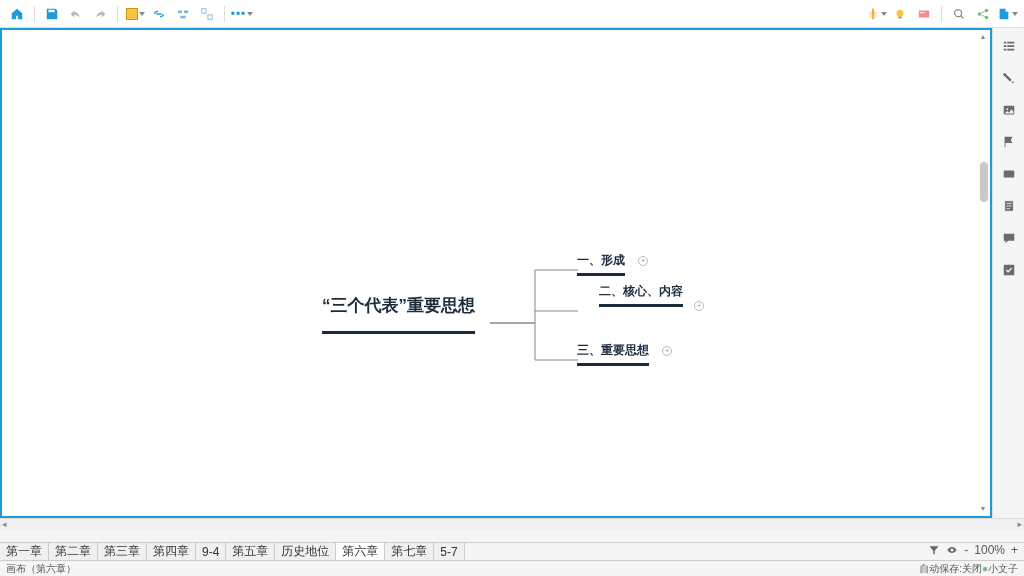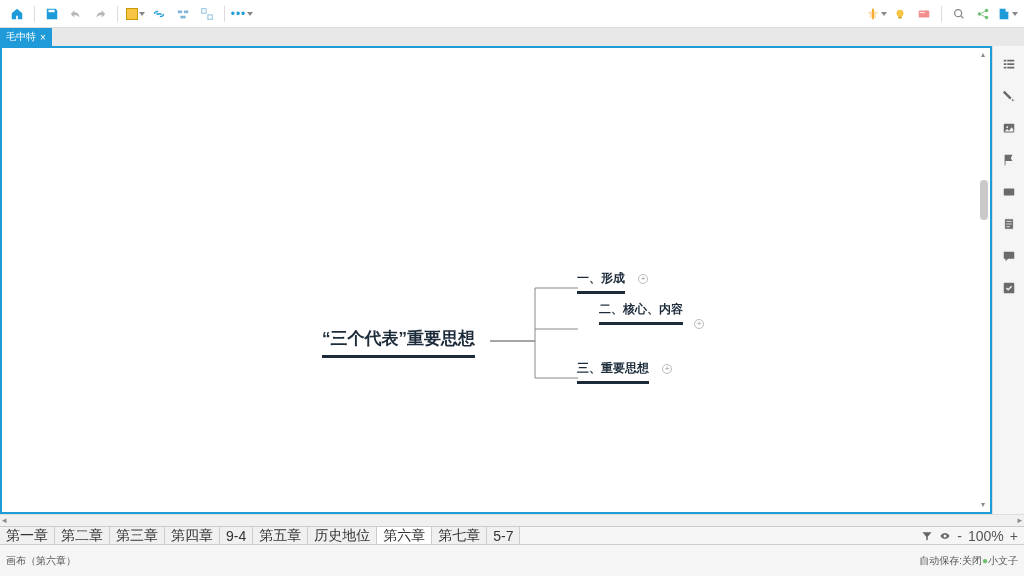--- a/index.html
+++ b/index.html
@@ -18,21 +18,21 @@
 .tabbar { height: 18px; background: #e8e8e8; display: flex; align-items: stretch; }
 .tab { background: #1e9bd8; color: #fff; font-size: 10px; padding: 0 6px; display: flex; align-items: center; gap: 4px; cursor: pointer; }
 .tab-close { font-size: 10px; cursor: pointer; }
 
 
 .main { flex: 1; display: flex; background: #fff; overflow: hidden; position: relative; }
 .canvas-wrap { flex: 1; position: relative; background: #fff; border: 2px solid #1e9bd8; margin: 0; overflow: auto; }
 .canvas { position: relative; width: 100%; height: 100%; }
 
 
-.root-node { position: absolute; left: 320px; top: 279px; font-size: 17px; font-weight: 600; color: #1c2b3a; padding-bottom: 5px; border-bottom: 3px solid #1c2b3a; white-space: nowrap; }
+.root-node { position: absolute; left: 320px; top: 264px; font-size: 17px; font-weight: 600; color: #1c2b3a; padding-bottom: 14px; border-bottom: 3px solid #1c2b3a; white-space: nowrap; }
 .child-node { position: absolute; font-size: 12px; font-weight: 600; color: #1c2b3a; padding-bottom: 4px; border-bottom: 3px solid #1c2b3a; white-space: nowrap; }
 .child-node.c1 { left: 575px; top: 222px; }
 .child-node.c2 { left: 597px; top: 253px; }
 .child-node.c3 { left: 575px; top: 312px; }
 .plus-indicator { position: absolute; width: 10px; height: 10px; border: 1px solid #bbb; border-radius: 50%; display: flex; align-items: center; justify-content: center; font-size: 8px; color: #999; line-height: 1; background:#fff; }
 .plus-indicator.p1 { left: 636px; top: 226px; }
 .plus-indicator.p2 { left: 692px; top: 271px; }
 .plus-indicator.p3 { left: 660px; top: 316px; }
 .connector { position: absolute; stroke: #888; stroke-width: 1; fill: none; }
 
@@ -45,29 +45,29 @@
 .vscroll { position:absolute; right:2px; top:2px; bottom:2px; width:10px; }
 .vscroll .thumb { position:absolute; right:0; top:130px; width:8px; height:40px; background:#c9c9c9; border-radius:4px; }
 .vscroll .up, .vscroll .down { position:absolute; right:0; width:10px; height:10px; font-size:8px; color:#888; text-align:center; }
 .vscroll .up { top:0; }
 .vscroll .down { bottom:0; }
 .hscroll { height:12px; background:#f0f0f0; border-top:1px solid #ddd; position:relative; }
 .hscroll .lft,.hscroll .rgt { position:absolute; top:0; font-size:9px; color:#888; padding:0 2px;}
 .hscroll .lft{left:0;} .hscroll .rgt{right:0;}
 
 
-.sheet-bar { height: 18px; background: #f5f5f5; border-top: 1px solid #ccc; display: flex; align-items: center; font-size: 14px; }
+.sheet-bar { height: 18px; background: #f5f5f5; border-top: 1px solid #ccc; display: flex; align-items: flex-start; font-size: 12px; margin-top: 12px; }
 .sheet-tab { padding: 0 6px; border-right: 1px solid #ccc; display:flex; align-items:center; cursor:pointer; background:#f0f0f0; color:#333; }
 .sheet-tab.active { background:#fff; }
 .sheet-spacer { flex:1; }
 .sheet-tools { display:flex; align-items:center; gap:6px; padding:0 6px; color:#555; }
 .sheet-tools svg { width:12px; height:12px; fill:#666; }
 
 
-.statusbar { height: 32px; background: #f5f5f5; border-top: 1px solid #ccc; display: flex; align-items: center; justify-content: space-between; font-size: 10px; color: #555; padding: 1px 6px; }
+.statusbar { height: 16px; background: #f5f5f5; border-top: 1px solid #ccc; display: flex; align-items: center; justify-content: space-between; font-size: 10px; color: #555; padding: 1px 6px; }
 .statusbar .zoom { display:flex; align-items:center; }
 </style>
 </head>
 <body>
 
 <div class="app">
 
   <div class="toolbar">
     <div class="toolbar-left">
       <div class="tbtn">
@@ -158,26 +158,20 @@
       <div class="tbtn" style="display:flex;align-items:center;">
           <svg viewBox="0 0 16 16">
             <path fill="#1e9bd8" d="M3 2h7l3 3v9H3zM10 2v3h3"></path>
             <path fill="#fff" d="M10 2v3h3z"></path>
           </svg>
           <div class="dropdown-caret"></div>
         </div>
     </div>
   </div>
 
-  <div class="tabbar">
-    <div class="tab">
-      <span>毛中特</span>
-      <span class="tab-close">×</span>
-    </div>
-  </div>
 
   <div class="main">
     <div class="canvas-wrap">
       <div class="canvas">
 
         <div class="root-node">“三个代表”重要思想</div>
 
         <svg class="connector" style="left:488px;top:238px;width:88px;height:95px;" viewBox="0 0 88 95">
           <path d="M0 55 L45 55 L45 2 L88 2"></path>
           <path d="M45 55 L110 55" transform="translate(0,-12)"></path>

